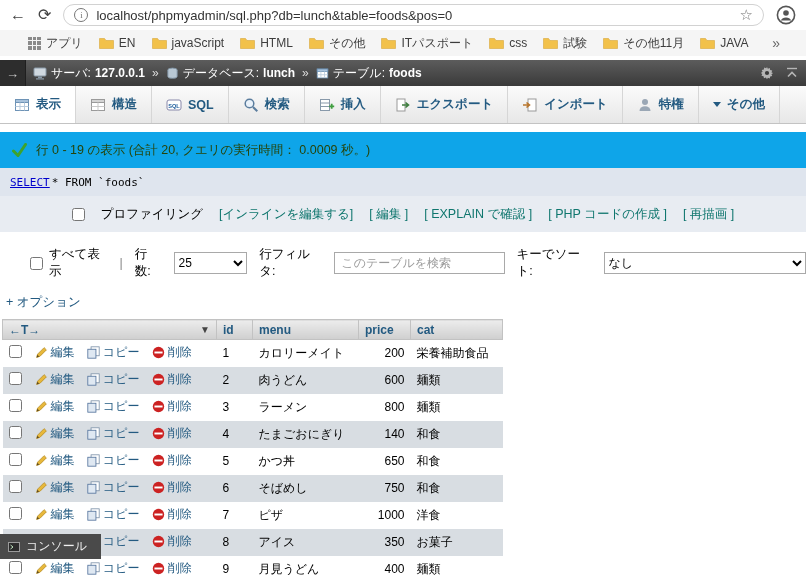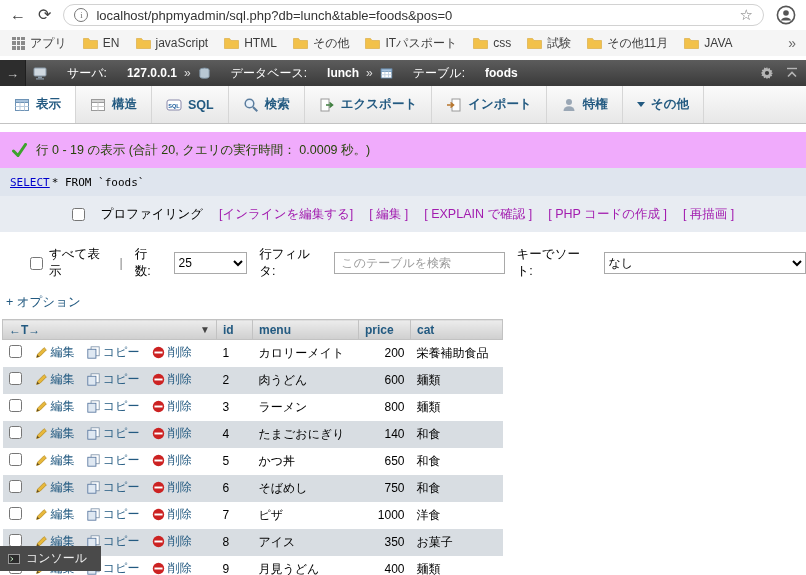--- a/index.html
+++ b/index.html
@@ -15,47 +15,47 @@
 
   
   .chrome { height: 30px; display: flex; align-items: center; padding: 0 10px; gap: 12px; background: #fff; }
   .nav-icon { color: #444; font-size: 16px; cursor: pointer; line-height: 1; }
   .omnibox { flex: 1; height: 22px; border: 1px solid #d2d2d2; border-radius: 12px; display: flex; align-items: center; padding: 0 10px; gap: 8px; background: #fff; }
   .info-icon { width: 14px; height: 14px; min-width:14px; border: 1px solid #767676; border-radius: 50%; display: inline-flex; align-items: center; justify-content: center; font-size: 9px; color: #767676; font-family: "Liberation Serif", serif; cursor: pointer; }
   .url { flex: 1; font-size: 13px; color: #333; white-space: nowrap; overflow: hidden; }
   .star-icon { color: #757575; font-size: 15px; cursor: pointer; }
 
   
-  .bookmarks { height: 26px; background: #f5f5f5; display: flex; align-items: center; padding: 0 6px; gap: 4px; color: #3c3c3c; }
+  .bookmarks { height: 26px; background: #f5f5f5; display: flex; align-items: center; padding: 0 22px; gap: 4px; color: #3c3c3c; }
   .bm { display: flex; align-items: center; gap: 5px; padding: 2px 6px; cursor: pointer; white-space: nowrap; }
   .apps-icon { width: 13px; height: 13px; display: grid; grid-template-columns: repeat(3,1fr); gap: 1px; }
   .apps-icon i { background: #8a8a8a; }
   .bm-chevron { margin-left: auto; color: #666; font-size: 14px; cursor: pointer; padding: 0 4px; }
 
   
   .pma-bar { height: 26px; margin-top: 4px; background: linear-gradient(#5c5c5c, #3a3a3a); color: #fff; display: flex; align-items: center; gap: 7px; padding-right: 8px; font-size: 12px; }
   .nav-toggle { width: 26px; height: 26px; background: #2d2d2d; border-right: 1px solid #1f1f1f; display: flex; align-items: center; justify-content: center; color: #c9c9c9; cursor: pointer; font-size: 13px; }
-  .crumb { display: inline-flex; align-items: center; gap: 20px; color: #fff; }
+  .crumb { display: inline-flex; align-items: center; gap: 4px; color: #fff; }
   .crumb b { font-weight: bold; }
   .crumb-sep { color: #ddd; }
   .bar-right { margin-left: auto; display: flex; align-items: center; gap: 12px; }
   .bar-right .bar-icon { cursor: pointer; display: inline-flex; }
 
   
   .tabs { height: 38px; display: flex; align-items: stretch; background: linear-gradient(#fbfbfb, #e7e7e7); border-bottom: 1px solid #c3c3c3; }
   .tab { display: flex; align-items: center; gap: 6px; padding: 0 14px; border-right: 1px solid #d6d6d6; color: #235a81; font-weight: bold; font-size: 12.5px; cursor: pointer; }
   .tab.active { background: #fff; }
   .caret-down { width: 0; height: 0; border-left: 4px solid transparent; border-right: 4px solid transparent; border-top: 5px solid #235a81; display: inline-block; }
 
   
-  .success-band { margin-top: 8px; height: 36px; background: #f0abfc; display: flex; align-items: center; gap: 9px; padding: 0 12px; color: #264409; font-size: 12.5px; }
+  .success-band { margin-top: 8px; height: 36px; background: #0ea5e9; display: flex; align-items: center; gap: 9px; padding: 0 12px; color: #264409; font-size: 12.5px; }
   .sql-band { height: 28px; background: #dfe5ee; display: flex; align-items: center; padding: 0 10px; font-family: "DejaVu Sans Mono", monospace; font-size: 11px; color: #000; }
   .sql-keyword { color: #0000cc; text-decoration: underline; margin-right: 2px; }
   .profiling-band { height: 36px; background: #e8ecf2; display: flex; align-items: center; justify-content: center; gap: 16px; font-size: 12.5px; color: #000; }
-  .profiling-band a { color: #a21caf; }
+  .profiling-band a { color: #0f766e; }
   .profiling-band input { margin-top: 1px; }
 
   
   .controls { display: flex; align-items: center; gap: 12px; padding: 14px 0 10px 30px; font-size: 12.5px; }
   .controls label { display: inline-flex; align-items: center; gap: 6px; }
   .vert-sep { color: #888; }
   .sel { height: 22px; border: 1px solid #a9a9a9; background: #fff; font-size: 12px; font-family: "Liberation Sans", sans-serif; }
   .sel-rows { width: 78px; }
   .sel-sort { width: 215px; }
   .filter-input { width: 180px; height: 22px; border: 1px solid #a9a9a9; padding: 0 6px; font-size: 12px; font-family: "Liberation Sans", sans-serif; }
@@ -77,21 +77,21 @@
   .sort-caret { color: #444; font-size: 10px; cursor: pointer; }
   th.col-h { color: #235a81; cursor: pointer; }
   table.grid td { height: 27px; padding: 2px 6px; white-space: nowrap; overflow: hidden; }
   table.grid tbody tr:nth-child(even) td { background: #d8dde2; }
   td.num { text-align: right; }
   .act-cell a { display: inline-flex; align-items: center; gap: 3px; margin-right: 9px; color: #235a81; }
   .act-cell svg { flex: 0 0 auto; }
   td.cb-cell { text-align: center; }
 
   
-  .console-tab { position: absolute; left: 0; bottom: 4px; background: #4a4a4a; color: #efefef; display: flex; align-items: center; gap: 6px; padding: 4px 14px 4px 8px; font-size: 12px; cursor: pointer; z-index: 9; }
+  .console-tab { position: absolute; left: 0; bottom: 16px; background: #4a4a4a; color: #efefef; display: flex; align-items: center; gap: 6px; padding: 4px 14px 4px 8px; font-size: 12px; cursor: pointer; z-index: 9; }
 </style>
 </head>
 <body>
 
 <div class="chrome">
   <span class="nav-icon">←</span>
   <span class="nav-icon">⟳</span>
   <div class="omnibox">
     <span class="info-icon">i</span>
     <span class="url">localhost/phpmyadmin/sql.php?db=lunch&amp;table=foods&amp;pos=0</span>
@@ -254,20 +254,29 @@
       <text x="8" y="10.8" font-size="5.6" text-anchor="middle" fill="#1c5c9c" font-weight="bold" font-family="Liberation Sans, sans-serif">SQL</text>
     </svg>
     <span>SQL</span>
   </div>
   <div class="tab">
     <svg width="16" height="16" viewBox="0 0 16 16">
       <circle cx="6.5" cy="6.5" r="4.3" fill="#eaf2fa" stroke="#5b7d9e" stroke-width="1.5"></circle>
       <line x1="10" y1="10" x2="14.3" y2="14.3" stroke="#5b7d9e" stroke-width="2"></line>
     </svg>
     <span>検索</span>
+  </div>
+  <div class="tab">
+    <svg width="16" height="16" viewBox="0 0 16 16">
+      <rect x="1.5" y="2.5" width="9" height="11" fill="#fff" stroke="#8899aa"></rect>
+      <line x1="1.5" y1="6" x2="10.5" y2="6" stroke="#8899aa"></line>
+      <line x1="1.5" y1="9.5" x2="10.5" y2="9.5" stroke="#8899aa"></line>
+      <path d="M12.7 6.8 v5 M10.2 9.3 h5" stroke="#3f9e3f" stroke-width="1.8"></path>
+    </svg>
+    <span>挿入</span>
   </div>
   <div class="tab">
     <svg width="16" height="16" viewBox="0 0 16 16">
       <rect x="2" y="2" width="8" height="12" fill="#fff" stroke="#999"></rect>
       <path d="M7 8 h6 M10.5 5.5 L13.5 8 l-3 2.5" stroke="#3f7e3f" stroke-width="1.6" fill="none"></path>
     </svg>
     <span>エクスポート</span>
   </div>
   <div class="tab">
     <svg width="16" height="16" viewBox="0 0 16 16">

